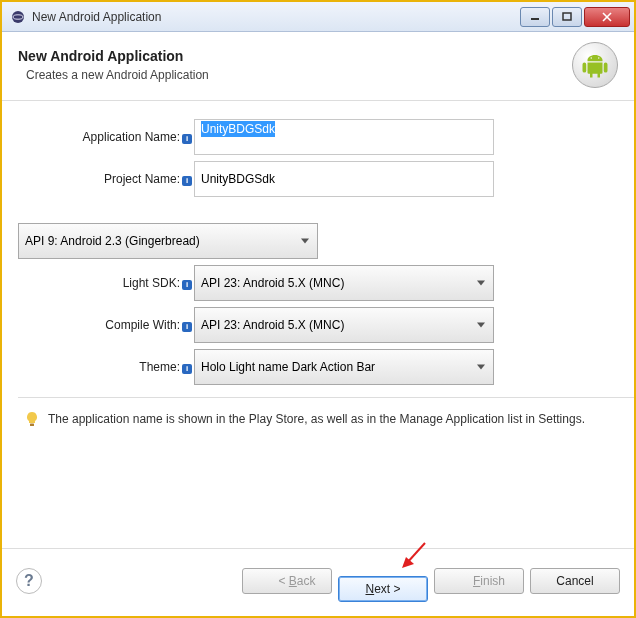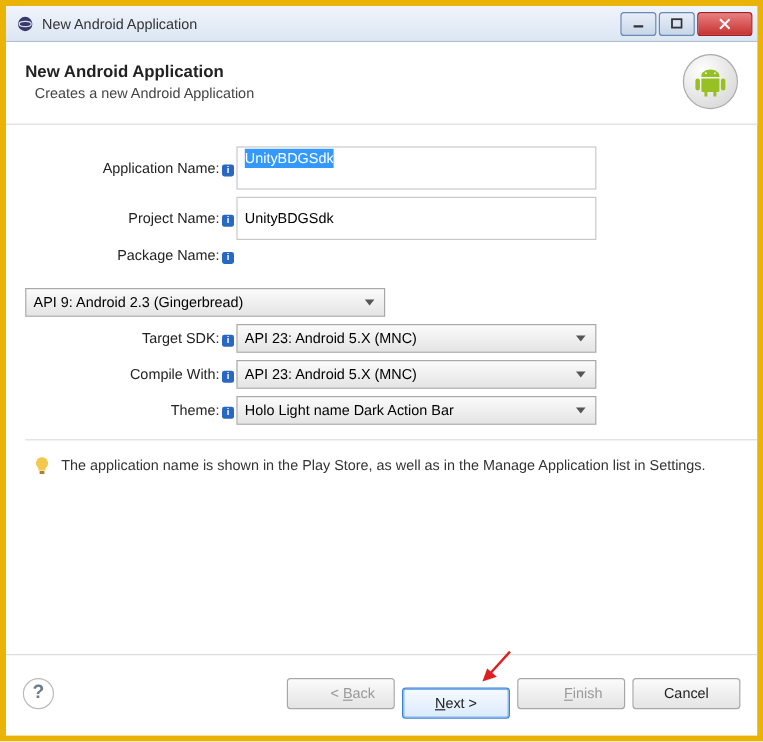--- a/index.html
+++ b/index.html
@@ -7,21 +7,21 @@
       font-family: "Segoe UI", Tahoma, sans-serif;
       font-size: 12px;
       background: #fff;
       width: 636px;
       height: 618px;
       overflow: hidden;
     }
     .window {
       width: 636px;
       height: 618px;
-      border: 5px solid #eab308;
+      border: 2px solid #eab308;
       background: #fff;
       display: flex;
       flex-direction: column;
     }
     .titlebar {
       height: 30px;
       background: linear-gradient(to bottom, #f0f4fb, #dce6f4);
       border-bottom: 1px solid #b0c0d8;
       display: flex;
       align-items: center;
@@ -123,21 +123,21 @@
       background: #fff;
     }
     .form-input.selected::selection { background: #3399ff; color: #fff; }
     .sel-highlight {
       background: #3399ff;
       color: #fff;
       padding: 1px 0;
     }
     .form-select {
       flex: 0 0 300px;
-      height: 24px;
+      height: 36px;
       border: 1px solid #a8a8a8;
       background: linear-gradient(to bottom, #fbfbfb, #e4e4e4);
       display: flex;
       align-items: center;
       padding: 0 6px;
       font-size: 12px;
       cursor: default;
       position: relative;
     }
     .form-select .chev {
@@ -268,33 +268,32 @@
   <div class="form-area">
     <div class="form-row">
       <div class="form-label"><span>Application Name:</span><span class="info-icon">i</span></div>
       <div class="form-input selected"><span class="sel-highlight">UnityBDGSdk</span></div>
     </div>
     <div class="form-row">
       <div class="form-label"><span>Project Name:</span><span class="info-icon">i</span></div>
       <input class="form-input" value="UnityBDGSdk" style="">
     </div>
     <div class="form-row">
-      <div class="form-label"><span>Package Name:</span><span class="info-icon">i</span></div>
     </div>
 
     <div class="gap"></div>
 
     <div class="form-row">
       <div class="form-select">
           <span>API 9: Android 2.3 (Gingerbread)</span>
           <span class="chev"></span>
         </div>
     </div>
     <div class="form-row">
-      <div class="form-label"><span>Target SDK:</span><span class="info-icon">i</span></div>
+      <div class="form-label"><span>Light SDK:</span><span class="info-icon">i</span></div>
       <div class="form-select">
           <span>API 23: Android 5.X (MNC)</span>
           <span class="chev"></span>
         </div>
     </div>
     <div class="form-row">
       <div class="form-label"><span>Compile With:</span><span class="info-icon">i</span></div>
       <div class="form-select">
           <span>API 23: Android 5.X (MNC)</span>
           <span class="chev"></span>

